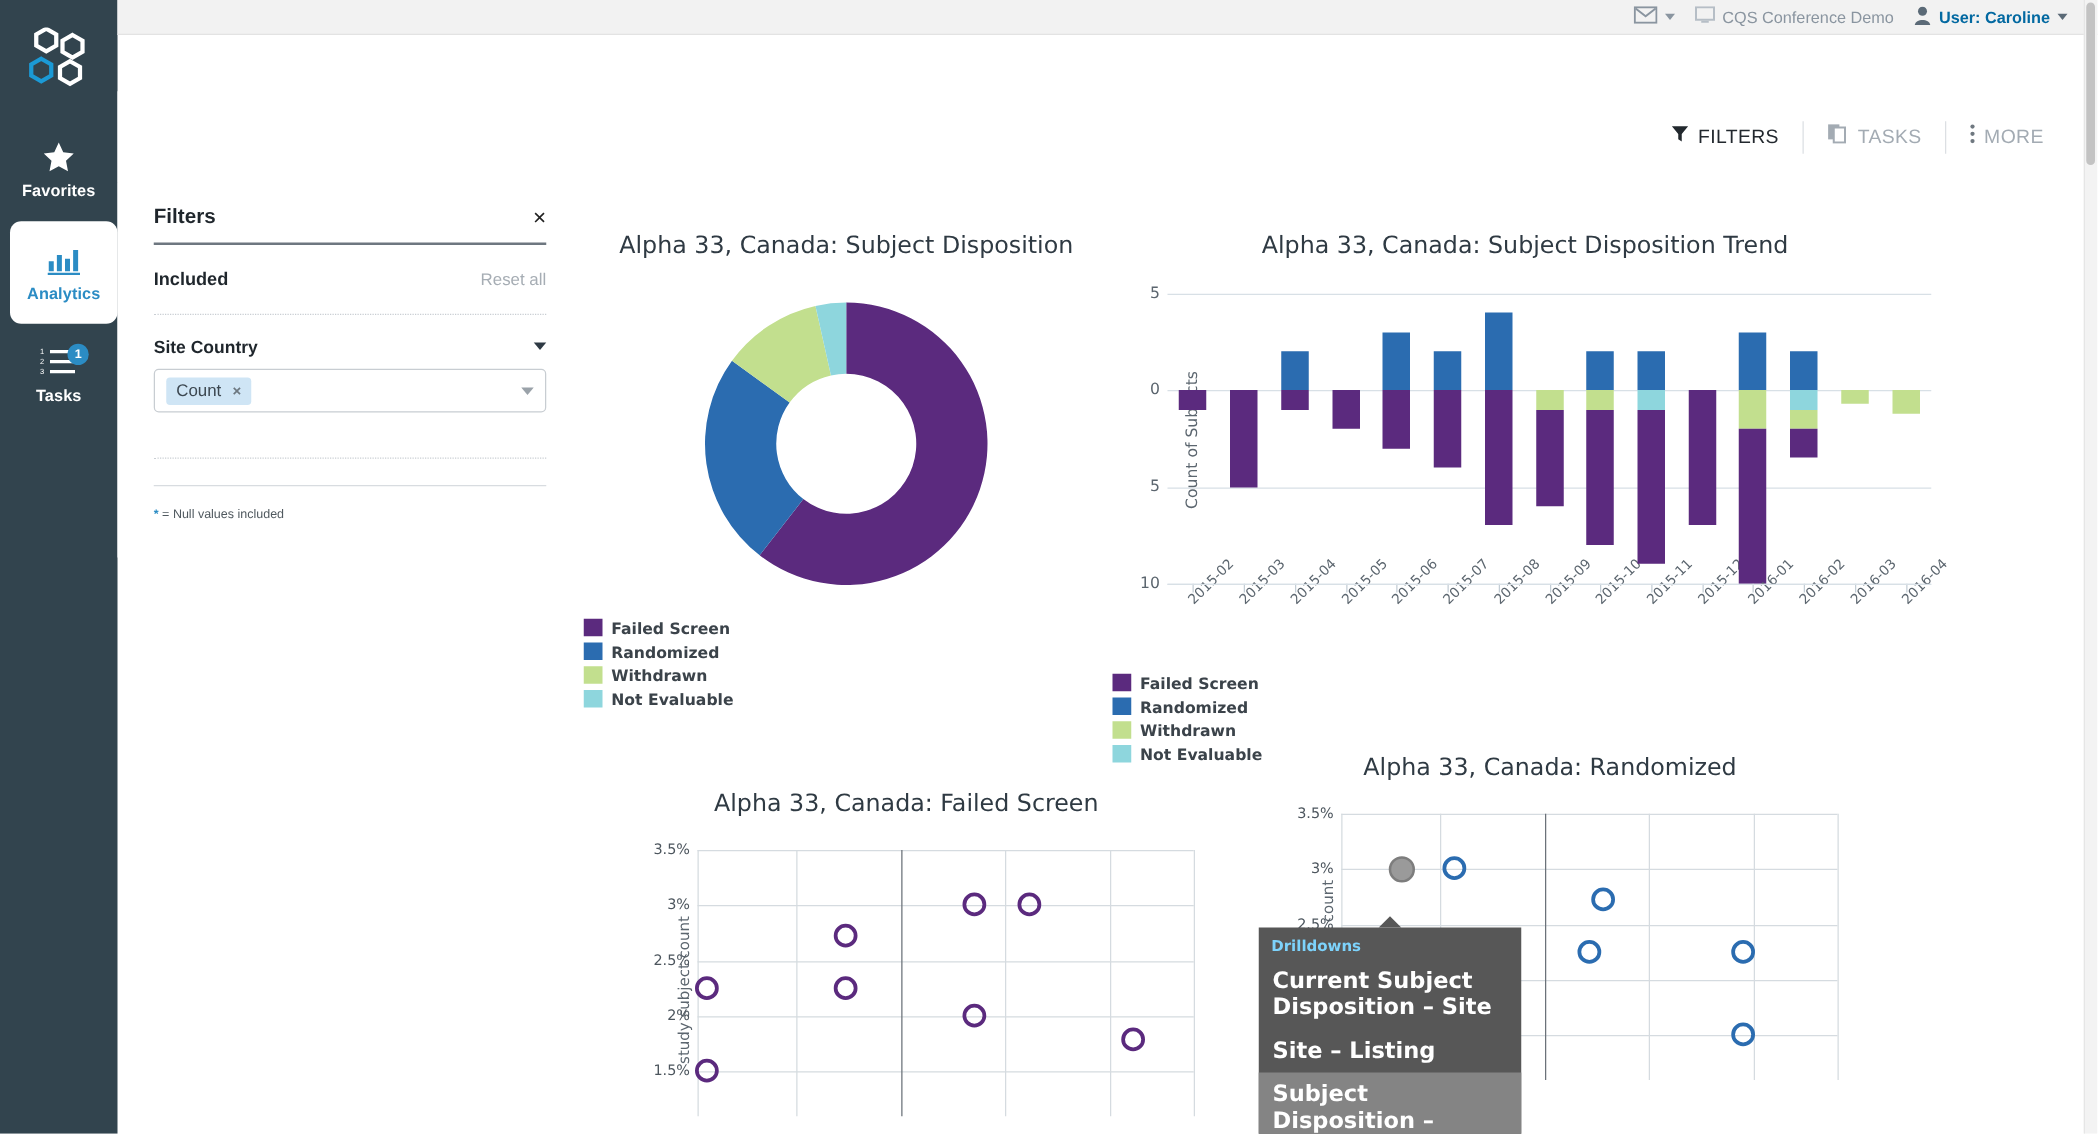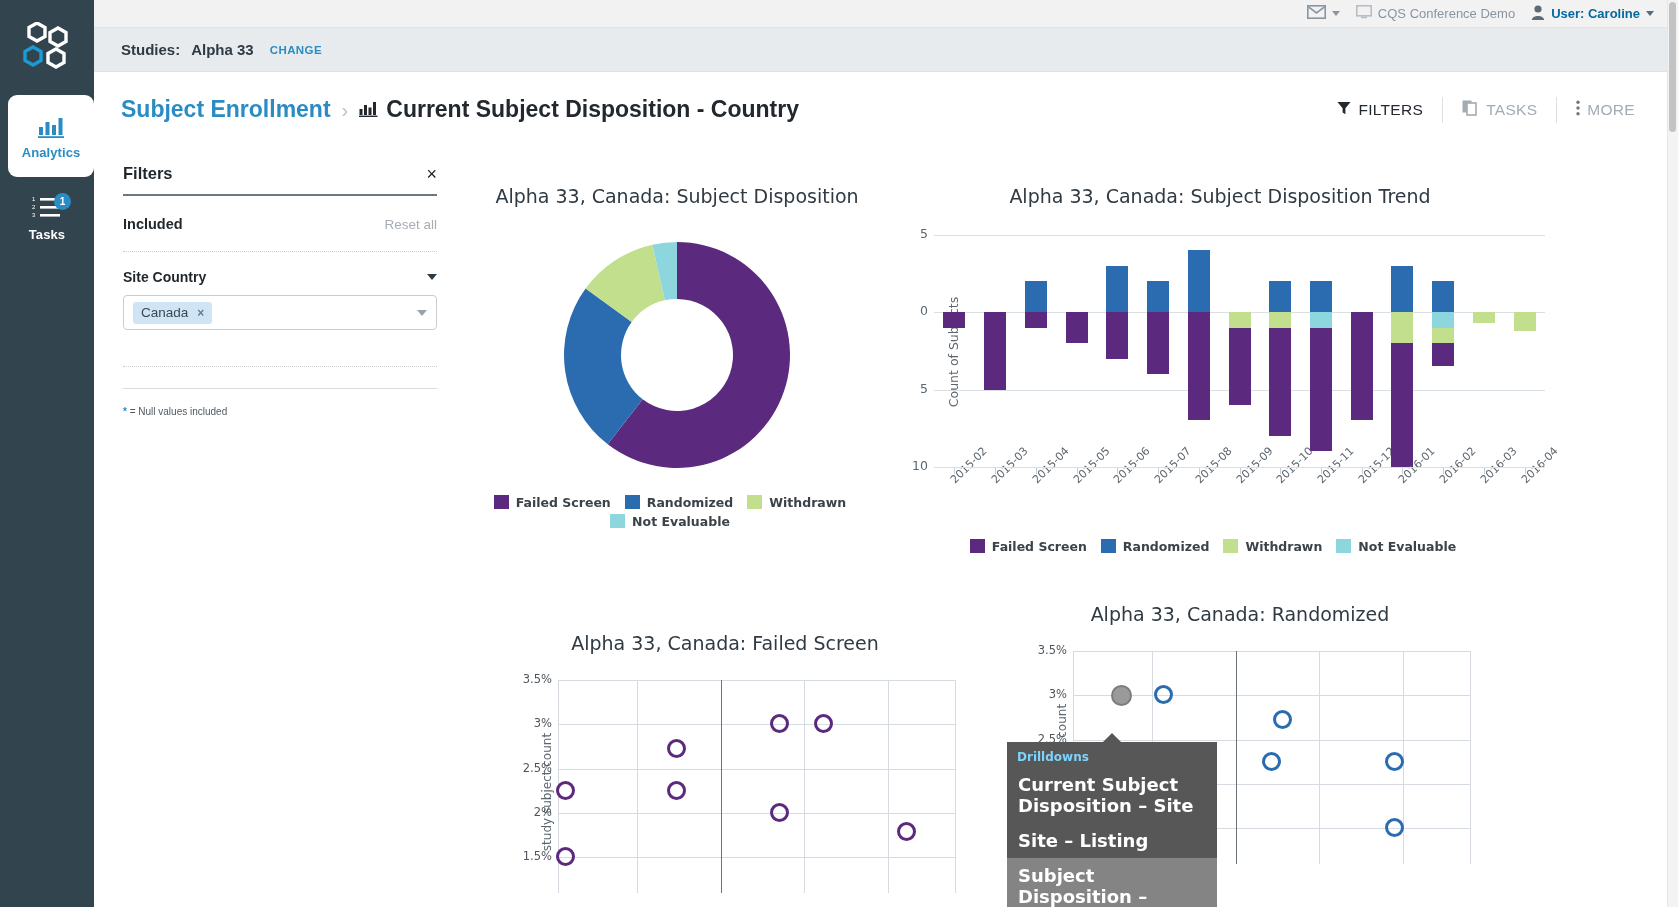--- a/index.html
+++ b/index.html
@@ -137,21 +137,21 @@
   
   .chart { position: absolute; }
   .chart-title {
     text-align: center; font-size: 19px; color: #2f3a43;
     font-family: "DejaVu Sans", sans-serif; line-height: 1.1;
   }
 
   
   #donut-card { left: 467px; top: 186px; width: 420px; height: 400px; }
   .donut-wrap { position: relative; width: 240px; height: 240px; margin: 28px auto 0; }
-  .legend { display: flex; flex-wrap: wrap; justify-content: center; margin-top: 20px; }
+  .legend { display: flex; flex-wrap: wrap; justify-content: center; margin-top: 20px; flex-direction: column; }
   .legend .li { display: flex; align-items: center; gap: 7px; margin: 0 14px 4px 0; }
   .legend .sw { width: 15px; height: 14px; display: inline-block; }
   .legend .lt { font-size: 12.5px; font-weight: bold; color: #3b434a; font-family: "DejaVu Sans", sans-serif; }
 
   
   #trend-card { left: 890px; top: 186px; width: 660px; height: 400px; }
   .trend-plot { position: relative; margin-top: 20px; height: 250px; }
   .ylab-v {
     position: absolute; left: 8px; top: 50%;
     transform: translateY(-50%) rotate(-90deg);
@@ -224,20 +224,28 @@
   <div class="sidebar">
     <div class="logo">
       <svg width="54" height="52" viewBox="0 0 54 52">
         <polygon points="17,1 25,5.5 25,14.5 17,19 9,14.5 9,5.5" fill="none" stroke="#ffffff" stroke-width="3.4"></polygon>
         <polygon points="38,6 46,10.5 46,19.5 38,24 30,19.5 30,10.5" fill="none" stroke="#ffffff" stroke-width="3.4"></polygon>
         <polygon points="36,27 44,31.5 44,40.5 36,45 28,40.5 28,31.5" fill="none" stroke="#ffffff" stroke-width="3.4"></polygon>
         <polygon points="13,25 21,29.5 21,38.5 13,43 5,38.5 5,29.5" fill="none" stroke="#1b9ad6" stroke-width="3.4"></polygon>
       </svg>
     </div>
 
+    <div class="nav-item">
+      <span class="nav-icon">
+        <svg width="26" height="25" viewBox="0 0 26 25">
+            <polygon points="13,1 16.6,8.8 25,9.8 18.8,15.6 20.4,24 13,19.9 5.6,24 7.2,15.6 1,9.8 9.4,8.8" fill="#ffffff"></polygon>
+          </svg>
+      </span>
+      <span class="nav-label">Favorites</span>
+    </div>
 
     <div class="nav-item active">
       <span class="nav-icon">
         <svg width="27" height="22" viewBox="0 0 27 22">
           <rect x="1" y="11" width="4" height="8" fill="#2b8cc4"></rect>
           <rect x="7.5" y="6" width="4" height="13" fill="#2b8cc4"></rect>
           <rect x="14" y="9" width="4" height="10" fill="#2b8cc4"></rect>
           <rect x="20.5" y="2" width="4" height="17" fill="#2b8cc4"></rect>
           <rect x="0" y="20.2" width="26" height="2" fill="#2b8cc4"></rect>
         </svg>
@@ -285,43 +293,22 @@
         <svg width="14" height="15" viewBox="0 0 14 15">
             <circle cx="7" cy="4" r="3.6" fill="#5b6a77"></circle>
             <path d="M0.8 15 C1.4 9.6 12.6 9.6 13.2 15 Z" fill="#5b6a77"></path>
           </svg>
       </span>
       <span>User: Caroline</span>
       <span class="caret-down" style="border-top-color:#5b6a77"></span>
     </div>
   </div>
 
-  <div class="studybar">
-    <span class="lbl">Studies:</span>
-    <span class="val">Alpha 33</span>
-    <span class="chg">CHANGE</span>
-  </div>
 
   <div class="crumbrow">
-    <div class="crumb">
-      <span class="c1">Subject Enrollment</span>
-      <span class="sep">›</span>
-      <span class="c2">
-        <span>
-          <svg width="19" height="16" viewBox="0 0 19 16">
-            <rect x="0.5" y="8" width="3" height="6" fill="#22282e"></rect>
-            <rect x="5" y="4" width="3" height="10" fill="#22282e"></rect>
-            <rect x="9.5" y="6.5" width="3" height="7.5" fill="#22282e"></rect>
-            <rect x="14" y="1" width="3" height="13" fill="#22282e"></rect>
-            <rect x="0" y="14.6" width="18.5" height="1.6" fill="#22282e"></rect>
-          </svg>
-        </span>
-        <span>Current Subject Disposition - Country</span>
-      </span>
-    </div>
     <div class="crumb-actions">
       <div class="act on">
         <span>
           <svg width="14" height="14" viewBox="0 0 14 14">
               <polygon points="0.5,1 13.5,1 8.4,7.2 8.4,13.2 5.6,11.4 5.6,7.2" fill="#22282e"></polygon>
             </svg>
         </span>
         <span>FILTERS</span>
       </div>
       <div class="vdiv"></div>
@@ -358,21 +345,21 @@
       <span class="f-inc">Included</span>
       <span class="f-reset">Reset all</span>
     </div>
     <div class="f-dots"></div>
     <div class="f-label">
       <span class="t">Site Country</span>
       <span class="chev"></span>
     </div>
     <div class="f-select">
       <span class="chip">
-        <span>Canada</span>
+        <span>Count</span>
         <span class="x">×</span>
       </span>
       <span class="sel-caret"></span>
     </div>
     <div class="f-dots2"></div>
     <div class="f-rule2"></div>
     <div class="f-note">
       <span class="star">*</span><span> = Null values included</span>
     </div>
   </div>

